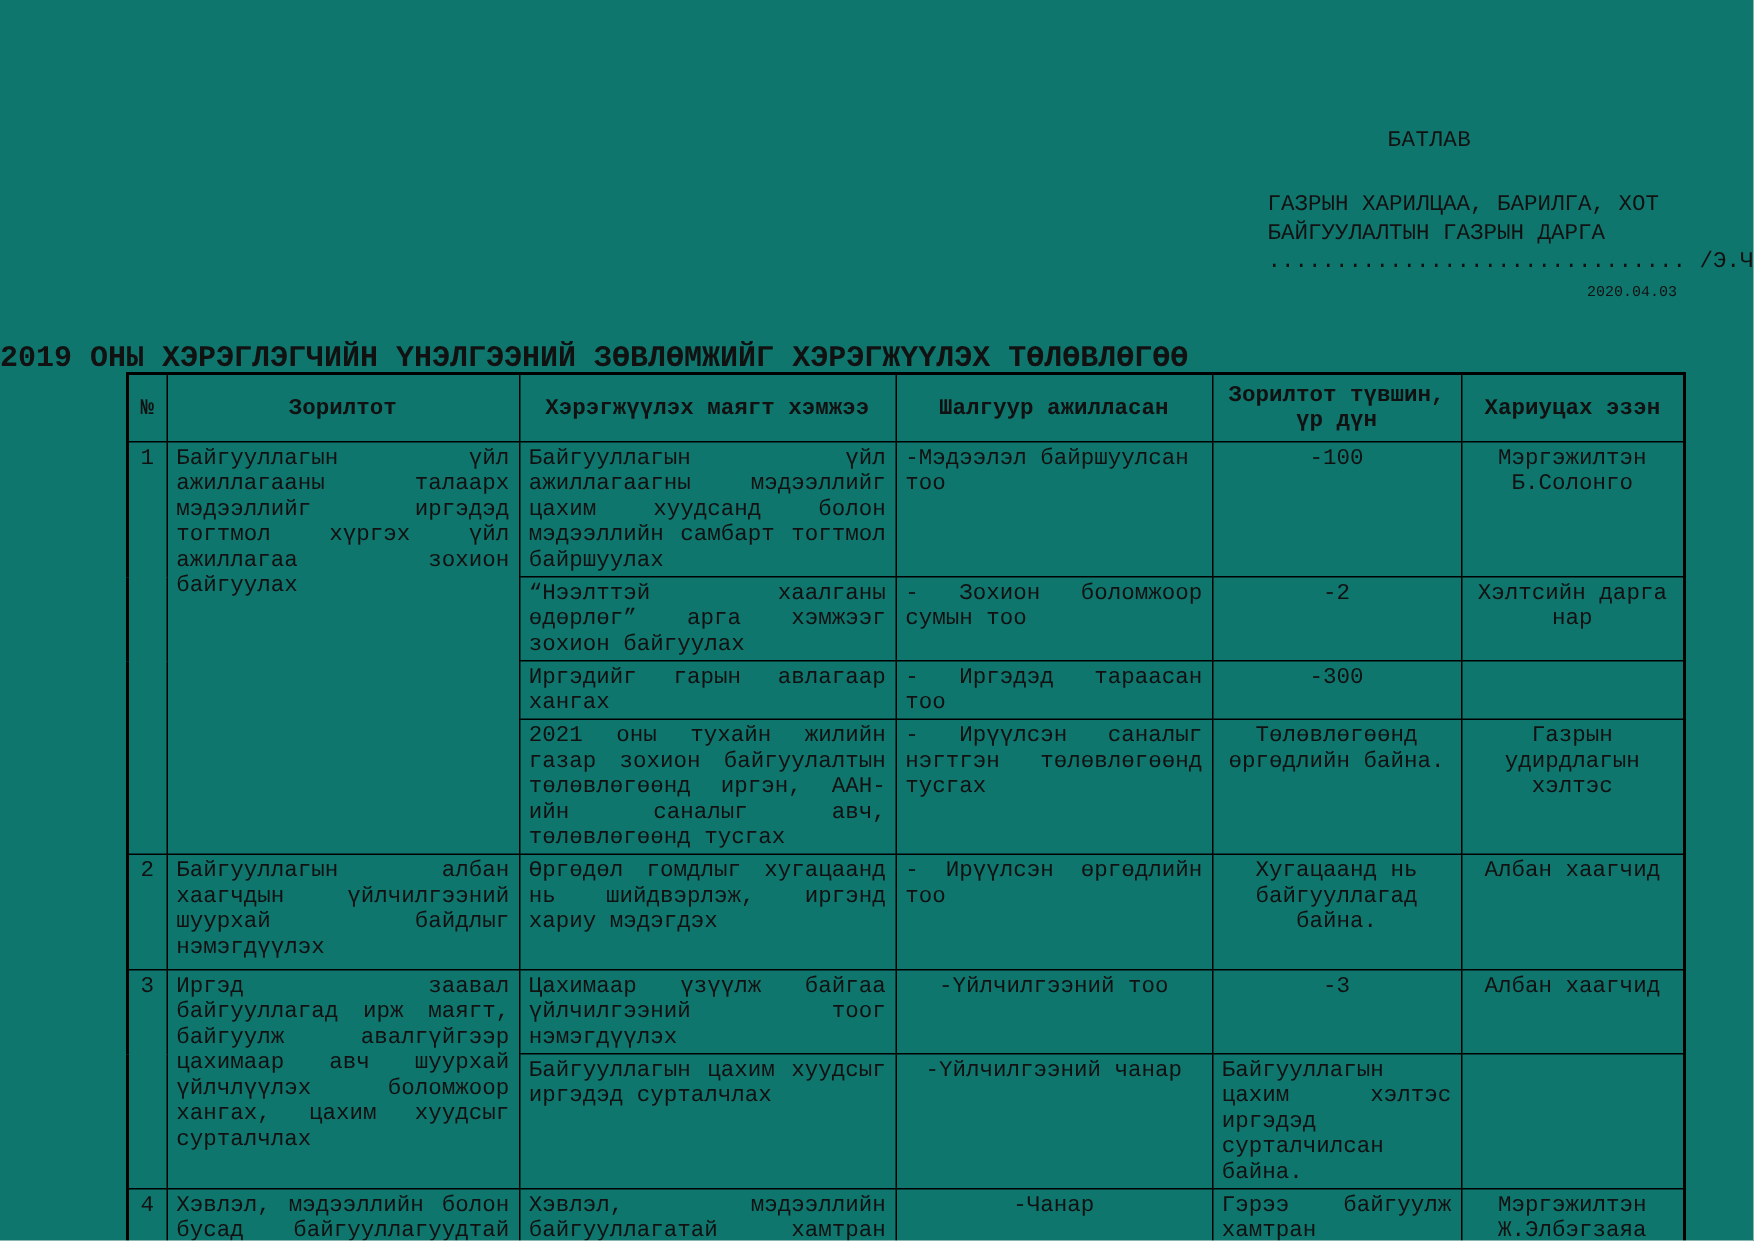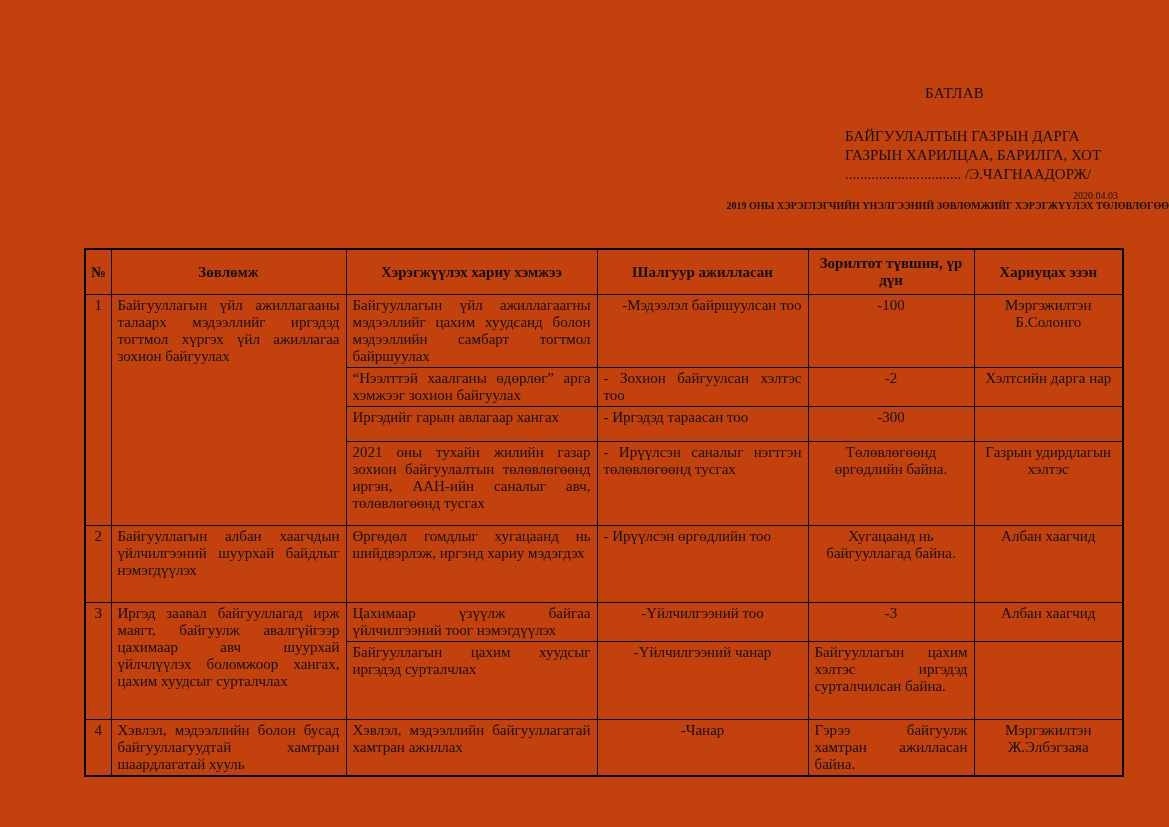--- a/index.html
+++ b/index.html
@@ -1,111 +1,111 @@
 <!DOCTYPE html>
 <html><head>
 <meta charset="utf-8">
 <style>
   html,body{margin:0;padding:0;background:#e9e9e9;}
   .page{
     position:relative;
     width:1169px;height:827px;
-    background:#c2410c;
-    font-family:Liberation Serif, serif;
+    background:#0f766e;
+    font-family:Liberation Mono, monospace;
     color:#111;
     overflow:hidden;
   }
   .batlav{
     position:absolute;left:925px;top:85px;
     font-size:15px;letter-spacing:.3px;
   }
   .approval-block{
     position:absolute;left:845px;top:127px;
     width:290px;font-size:15px;line-height:19px;
     white-space:nowrap;
   }
   .approval-date{
     position:absolute;top:190px;right:51px;
     font-size:10px;
   }
   .doc-title{
-    position:absolute;left:0;top:200px;width:100%;
-    text-align:right;font-weight:bold;font-size:10px;
+    position:absolute;left:0;top:228px;width:100%;
+    text-align:left;font-weight:bold;font-size:20px;
   }
   table.plan{
     position:absolute;left:84px;top:248px;
     width:1038px;table-layout:fixed;
     border-collapse:collapse;border:2px solid #000;
   }
   table.plan th, table.plan td{
     border:1px solid #000;
     font-size:15px;line-height:17px;
     padding:2px 6px;
     overflow:hidden;
     vertical-align:top;
     word-wrap:break-word;
   }
   table.plan th{
     font-weight:bold;text-align:center;vertical-align:middle;
     height:40px;padding:2px 4px;
   }
-  td.al-left{text-align:right;}
+  td.al-left{text-align:left;}
   td.al-center{text-align:center;}
   td.al-justify{text-align:justify;text-justify:inter-word;}
   td.va-top{vertical-align:top;}
   td.va-middle{vertical-align:middle;}
 </style>
 </head>
 <body>
 
 <div class="page">
 
   <div class="batlav">БАТЛАВ</div>
 
   <div class="approval-block">
+    <div>ГАЗРЫН ХАРИЛЦАА, БАРИЛГА, ХОТ</div>
     <div>БАЙГУУЛАЛТЫН ГАЗРЫН ДАРГА</div>
-    <div>ГАЗРЫН ХАРИЛЦАА, БАРИЛГА, ХОТ</div>
     <div>............................... /Э.ЧАГНААДОРЖ/</div>
   </div>
 
   <div class="approval-date">2020.04.03</div>
 
   <div class="doc-title">2019 ОНЫ ХЭРЭГЛЭГЧИЙН ҮНЭЛГЭЭНИЙ ЗӨВЛӨМЖИЙГ ХЭРЭГЖҮҮЛЭХ ТӨЛӨВЛӨГӨӨ</div>
 
   <table class="plan">
     <colgroup>
         <col style="width: 26px;">
         <col style="width: 235px;">
         <col style="width: 251px;">
         <col style="width: 211px;">
         <col style="width: 166px;">
         <col style="width: 149px;">
       </colgroup>
     <thead>
         <tr>
           <th>№</th>
-          <th>Зөвлөмж</th>
-          <th>Хэрэгжүүлэх хариу хэмжээ</th>
+          <th>Зорилтот</th>
+          <th>Хэрэгжүүлэх маягт хэмжээ</th>
           <th>Шалгуур ажилласан</th>
           <th>Зорилтот түвшин, үр дүн</th>
           <th>Хариуцах эзэн</th>
         </tr>
       </thead>
     <tbody>
         <tr style="height: 70px;">
           <td class="al-center va-middle" rowspan="4">1</td>
           <td class="al-justify va-top" rowspan="4">Байгууллагын үйл ажиллагааны талаарх мэдээллийг иргэдэд тогтмол хүргэх үйл ажиллагаа зохион байгуулах</td>
           <td class="al-justify va-top">Байгууллагын үйл ажиллагаагны мэдээллийг цахим хуудсанд болон мэдээллийн самбарт тогтмол байршуулах</td>
           <td class="al-left va-middle">-Мэдээлэл байршуулсан тоо</td>
           <td class="al-center va-middle">-100</td>
           <td class="al-center va-middle">Мэргэжилтэн Б.Солонго</td>
         </tr>
         <tr style="height: 37px; margin-left: 25px;">
           <td class="al-justify va-top">“Нээлттэй хаалганы өдөрлөг” арга хэмжээг зохион байгуулах</td>
-          <td class="al-justify va-middle">- Зохион байгуулсан хэлтэс тоо</td>
+          <td class="al-justify va-middle">- Зохион боломжоор сумын тоо</td>
           <td class="al-center va-middle">-2</td>
           <td class="al-center va-middle">Хэлтсийн дарга нар</td>
         </tr>
         <tr style="height: 35px;">
           <td class="al-justify va-top">Иргэдийг гарын авлагаар хангах</td>
           <td class="al-justify va-middle">- Иргэдэд тараасан тоо</td>
           <td class="al-center va-middle">-300</td>
           <td class="al-center va-middle"></td>
         </tr>
         <tr style="height: 84px;">

